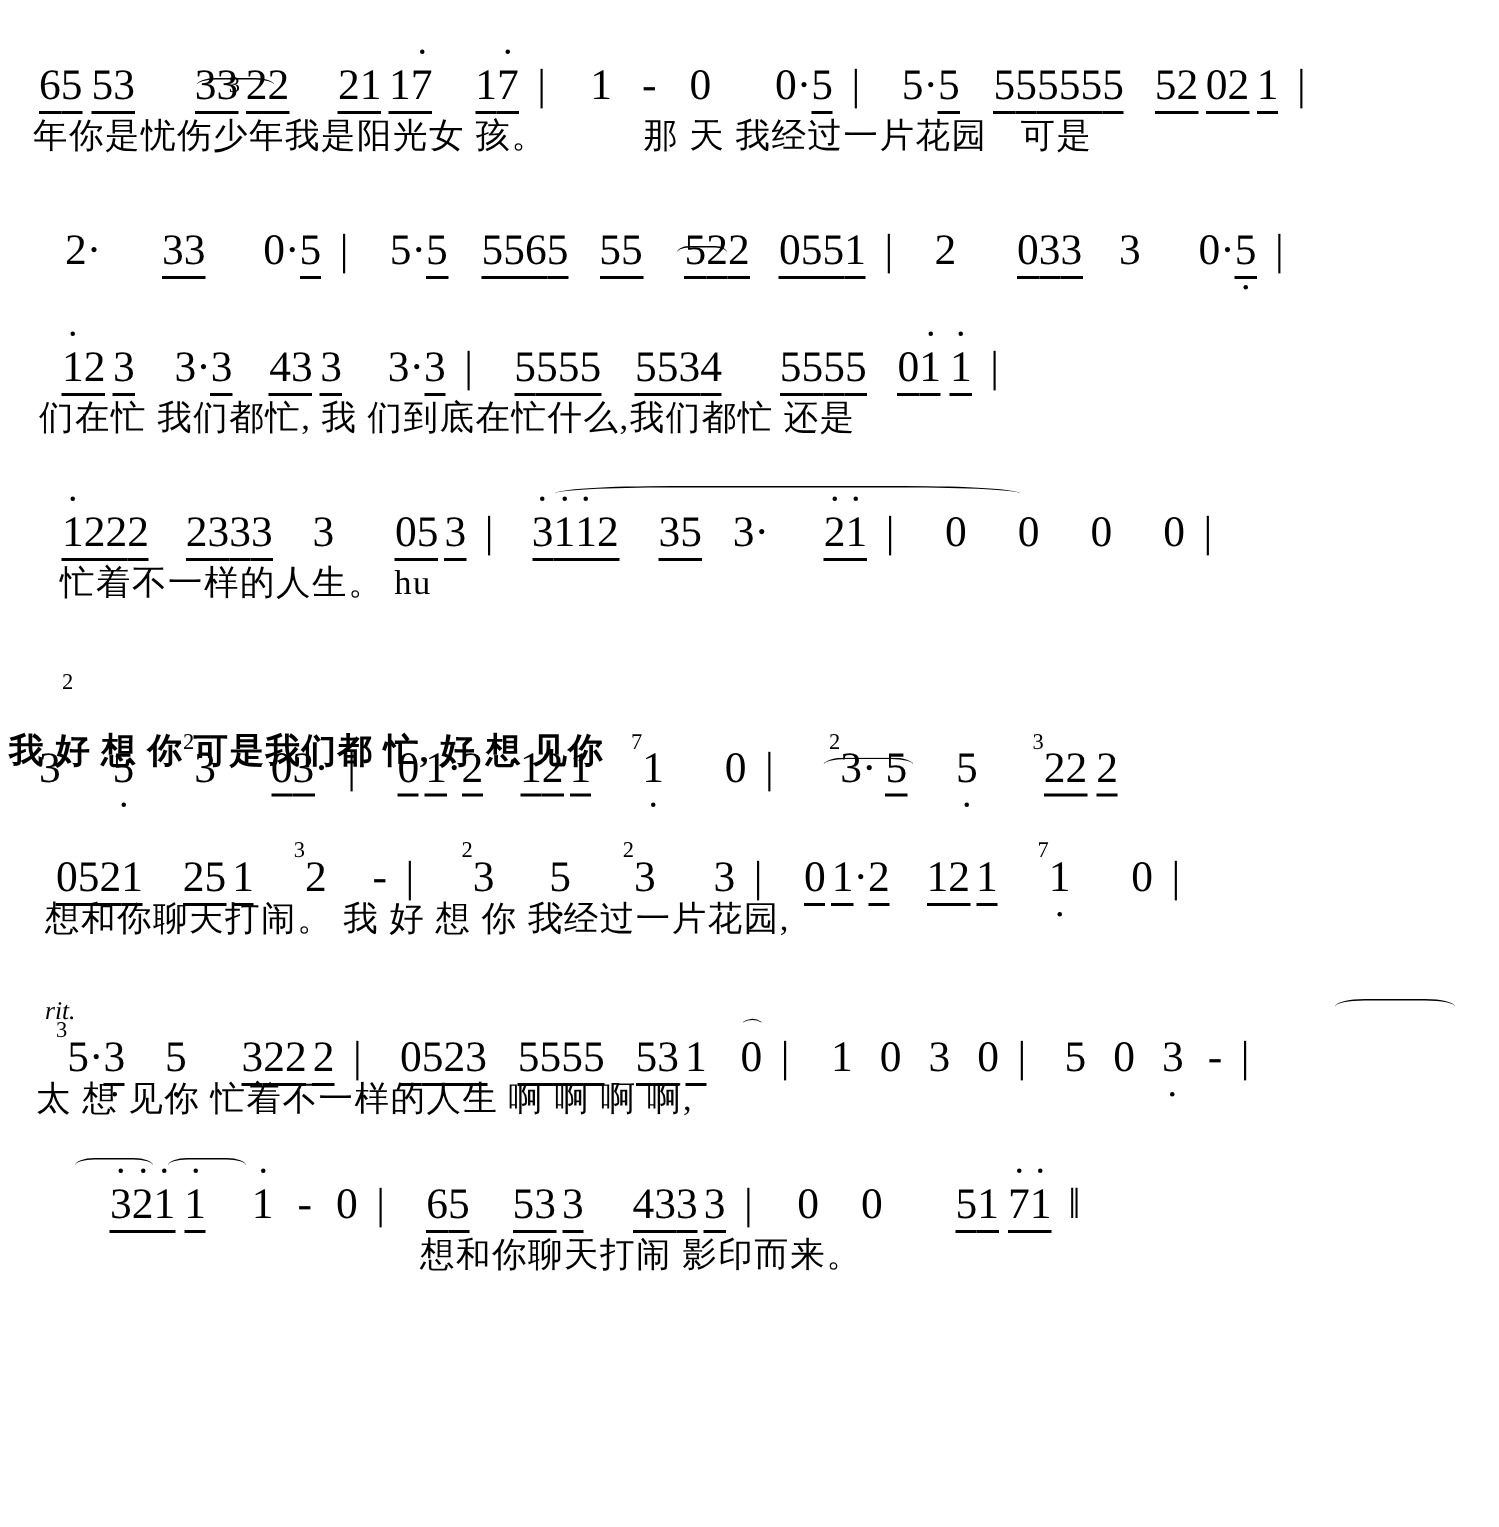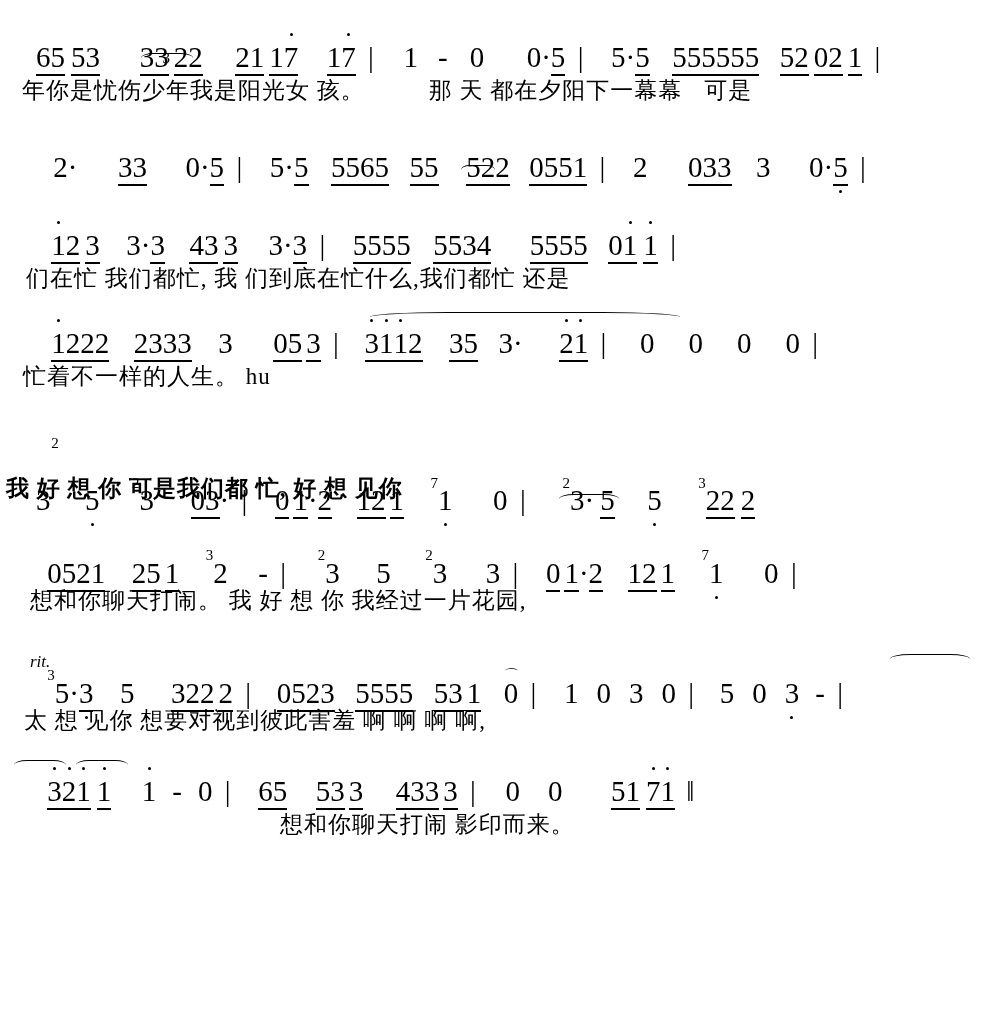--- a/index.html
+++ b/index.html
@@ -21,21 +21,21 @@
     position:relative;
     margin:0 0 0 0;
   }
   .note-line{
     white-space:nowrap;
     font-family:"Liberation Serif", serif;
     font-size:29px;
     letter-spacing:0px;
     line-height:34px;
     height:36px;
-    padding-left:36px;
+    padding-left:26px;
   }
   .lyric-line{
     white-space:nowrap;
     font-family:"Liberation Serif", serif;
     font-size:23px;
     line-height:30px;
     height:32px;
     padding-left:22px;
     letter-spacing:1px;
   }
@@ -121,21 +121,21 @@
       <span class="tok">0</span><span class="tok">·</span><span class="tok u1">5</span>
       <span class="bar">|</span>
       <span class="sp" style="width:8px"></span>
       <span class="tok">5</span><span class="tok">·</span><span class="tok u1">5</span>
       <span class="sp" style="width:8px"></span>
       <span class="tok u1">5</span><span class="tok u1">5</span><span class="tok u1">5</span><span class="tok u1">5</span><span class="tok u1">5</span><span class="tok u1">5</span>
       <span class="sp" style="width:6px"></span>
       <span class="tok u1">5</span><span class="tok u1">2</span><span class="sp" style="width:5px"></span><span class="tok u1">0</span><span class="tok u1">2</span><span class="sp" style="width:5px"></span><span class="tok u1">1</span>
       <span class="bar">|</span>
     </div>
-    <div class="lyric-line"><span>年你是忧伤少年我是阳光女 孩。</span><span class="sp" style="width:64px"></span><span>那 天 都在夕阳下一幕幕</span><span class="sp" style="width:22px"></span><span>可是</span></div>
+    <div class="lyric-line"><span>年你是忧伤少年我是阳光女 孩。</span><span class="sp" style="width:64px"></span><span>那 天 我经过一片花园</span><span class="sp" style="width:22px"></span><span>可是</span></div>
   </div>
 
   <div class="system" style="margin-top:42px;">
     <div class="note-line">
       <span class="sp" style="width:10px"></span>
       <span class="tok">2</span><span class="tok">·</span>
       <span class="sp" style="width:26px"></span>
       <span class="tok u1">3</span><span class="tok u1">3</span>
       <span class="sp" style="width:24px"></span>
       <span class="tok">0</span><span class="tok">·</span><span class="tok u1">5</span>
@@ -183,21 +183,21 @@
       <span class="tok u1">5</span><span class="tok u1">5</span><span class="tok u1">3</span><span class="tok u1">4</span>
       <span class="sp" style="width:24px"></span>
       <span class="tok u1">5</span><span class="tok u1">5</span><span class="tok u1">5</span><span class="tok u1">5</span>
       <span class="sp" style="width:6px"></span>
       <span class="tok u1">0</span><span class="tok u1 dotup">1</span><span class="sp" style="width:6px"></span><span class="tok u1 dotup">1</span>
       <span class="bar">|</span>
     </div>
     <div class="lyric-line" style="padding-left:26px;"><span>们在忙   我们都忙,  我  们到底在忙什么,我们都忙  还是</span></div>
   </div>
 
-  <div class="system" style="margin-top:30px;">
+  <div class="system" style="margin-top:42px;">
     <div class="note-line" style="position:relative;">
       <span class="slur" style="left:370px;top:-14px;width:310px;"></span>
       <span class="sp" style="width:8px"></span>
       <span class="tok u1 dotup">1</span><span class="tok u1">2</span><span class="tok u1">2</span><span class="tok u1">2</span>
       <span class="sp" style="width:10px"></span>
       <span class="tok u1">2</span><span class="tok u1">3</span><span class="tok u1">3</span><span class="tok u1">3</span>
       <span class="sp" style="width:12px"></span>
       <span class="tok">3</span>
       <span class="sp" style="width:26px"></span>
       <span class="tok u1">0</span><span class="tok u1">5</span><span class="sp" style="width:4px"></span><span class="tok u1">3</span>
@@ -208,21 +208,21 @@
       <span class="tok u1">3</span><span class="tok u1">5</span>
       <span class="sp" style="width:6px"></span>
       <span class="tok">3</span><span class="tok">·</span>
       <span class="sp" style="width:22px"></span>
       <span class="tok u1 dotup">2</span><span class="tok u1 dotup">1</span>
       <span class="bar">|</span>
       <span class="sp" style="width:14px"></span>
       <span class="tok">0</span><span class="sp" style="width:34px"></span><span class="tok">0</span><span class="sp" style="width:34px"></span><span class="tok">0</span><span class="sp" style="width:34px"></span><span class="tok">0</span>
       <span class="bar">|</span>
     </div>
-    <div class="lyric-line" style="padding-left:23px;"><span>忙着不一样的人生。  hu</span></div>
+    <div class="lyric-line" style="padding-left:40px;"><span>忙着不一样的人生。  hu</span></div>
   </div>
 
   <div class="system" style="margin-top:44px;">
     <div class="note-line">
       <span class="sp" style="width:6px"></span>
       <span class="grace" style="position:relative;top:-12px;left:2px;">2<br></span><span class="tok">3</span>
       <span class="sp" style="width:20px"></span>
       <span class="tok dotdn">5</span>
       <span class="sp" style="width:18px"></span>
       <span class="grace" style="position:relative;top:-12px;">2</span><span class="tok">3</span>
@@ -304,25 +304,25 @@
       <span class="sp" style="width:8px"></span>
       <span class="tok" style="position:relative;">0<span style="position:absolute;left:50%;top:-18px;margin-left:-7px;font-size:15px;">⌒</span></span>
       <span class="bar">|</span>
       <span class="sp" style="width:8px"></span>
       <span class="tok">1</span><span class="sp" style="width:18px"></span><span class="tok">0</span><span class="sp" style="width:18px"></span><span class="tok">3</span><span class="sp" style="width:18px"></span><span class="tok">0</span>
       <span class="bar">|</span>
       <span class="sp" style="width:6px"></span>
       <span class="tok">5</span><span class="sp" style="width:18px"></span><span class="tok">0</span><span class="sp" style="width:18px"></span><span class="tok dotdn">3</span><span class="sp" style="width:16px"></span><span class="tok">-</span>
       <span class="bar">|</span>
     </div>
-    <div class="lyric-line" style="padding-left:24px;"><span>太  想 见你  想要对视到彼此害羞  啊  啊  啊  啊,</span></div>
+    <div class="lyric-line" style="padding-left:24px;"><span>太  想 见你  忙着不一样的人生  啊  啊  啊  啊,</span></div>
   </div>
 
   <div class="system" style="margin-top:36px;">
-    <div class="note-line" style="position:relative;">
+    <div class="note-line" style="position:relative;margin-left:36px;">
       <span class="slur" style="left:14px;top:-14px;width:52px;"></span>
       <span class="slur" style="left:76px;top:-14px;width:52px;"></span>
       <span class="sp" style="width:4px"></span>
       <span class="tok u1 dotup">3</span><span class="tok u1 dotup">2</span><span class="tok u1 dotup">1</span><span class="sp" style="width:6px"></span><span class="tok u1 dotup">1</span>
       <span class="sp" style="width:16px"></span>
       <span class="tok dotup">1</span><span class="sp" style="width:16px"></span><span class="tok">-</span><span class="sp" style="width:16px"></span><span class="tok">0</span>
       <span class="bar">|</span>
       <span class="sp" style="width:8px"></span>
       <span class="tok u1">6</span><span class="tok u1">5</span>
       <span class="sp" style="width:14px"></span>

